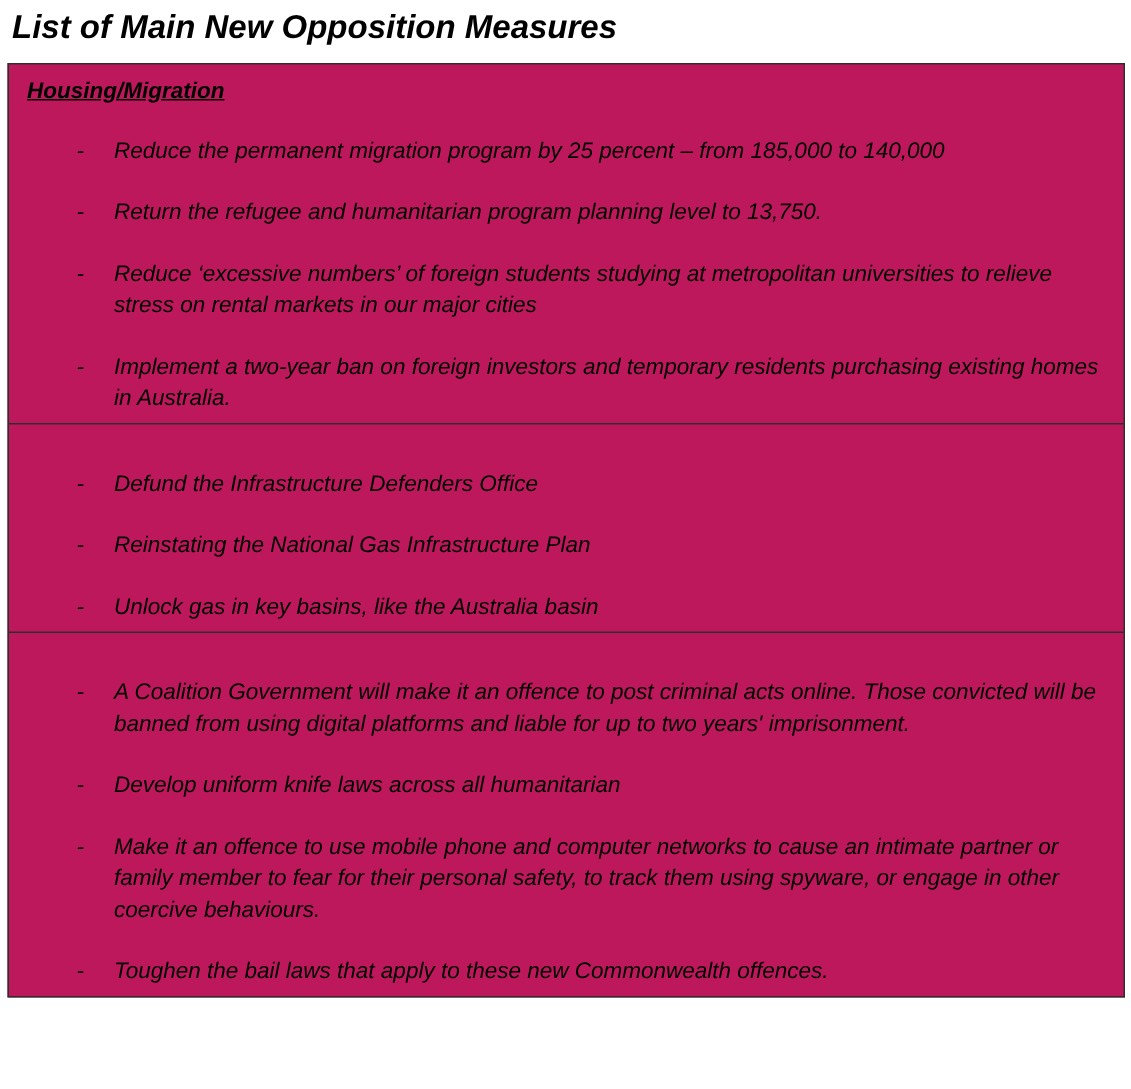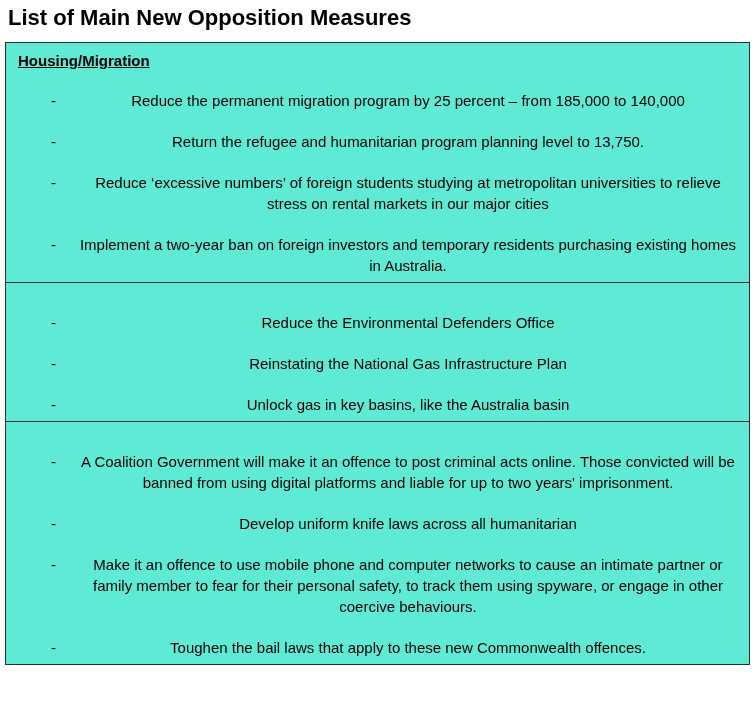--- a/index.html
+++ b/index.html
@@ -9,35 +9,36 @@
     width: 754px;
     height: 726px;
     font-family: "Liberation Sans", sans-serif;
     color: #000000;
     overflow: hidden;
   }
   .page {
     width: 754px;
     height: 536px;
     box-sizing: border-box;
+    font-style: italic;
   }
   h1.doc-title {
     font-size: 22px;
     line-height: 26px;
     font-weight: bold;
     margin: 0;
     padding: 5px 0 0 8px;
     letter-spacing: 0px;
   }
   .measures-table {
     margin: 11px 0 0 5px;
     width: 745px;
     box-sizing: border-box;
     border: 1.5px solid #2e2e2e;
-    background: #5eead4;
+    background: #be185d;
   }
   .measure-section {
     border-bottom: 1.5px solid #2e2e2e;
     padding: 9px 8px 6px 12px;
   }
   .measure-section:last-child {
     border-bottom: none;
   }
   h2.section-heading {
     font-size: 15px;
@@ -56,21 +57,20 @@
     margin-top: 20px;
     font-size: 15px;
     line-height: 21px;
   }
   ul.bullet-list .dash {
     flex: 0 0 25px;
   }
   ul.bullet-list .txt {
     flex: 1 1 auto;
     max-width: 664px;
-    text-align: center;
   }
 </style>
 </head>
 <body>
 
 <div class="page">
 
   <h1 class="doc-title">List of Main New Opposition Measures</h1>
 
   <div class="measures-table">
@@ -94,21 +94,21 @@
           <span class="dash">-</span>
           <span class="txt">Implement a two-year ban on foreign investors and temporary residents purchasing existing homes in Australia.</span>
         </li>
       </ul>
     </section>
 
     <section class="measure-section">
       <ul class="bullet-list">
         <li>
           <span class="dash">-</span>
-          <span class="txt">Reduce the Environmental Defenders Office</span>
+          <span class="txt">Defund the Infrastructure Defenders Office</span>
         </li>
         <li>
           <span class="dash">-</span>
           <span class="txt">Reinstating the National Gas Infrastructure Plan</span>
         </li>
         <li>
           <span class="dash">-</span>
           <span class="txt">Unlock gas in key basins, like the Australia basin</span>
         </li>
       </ul>

